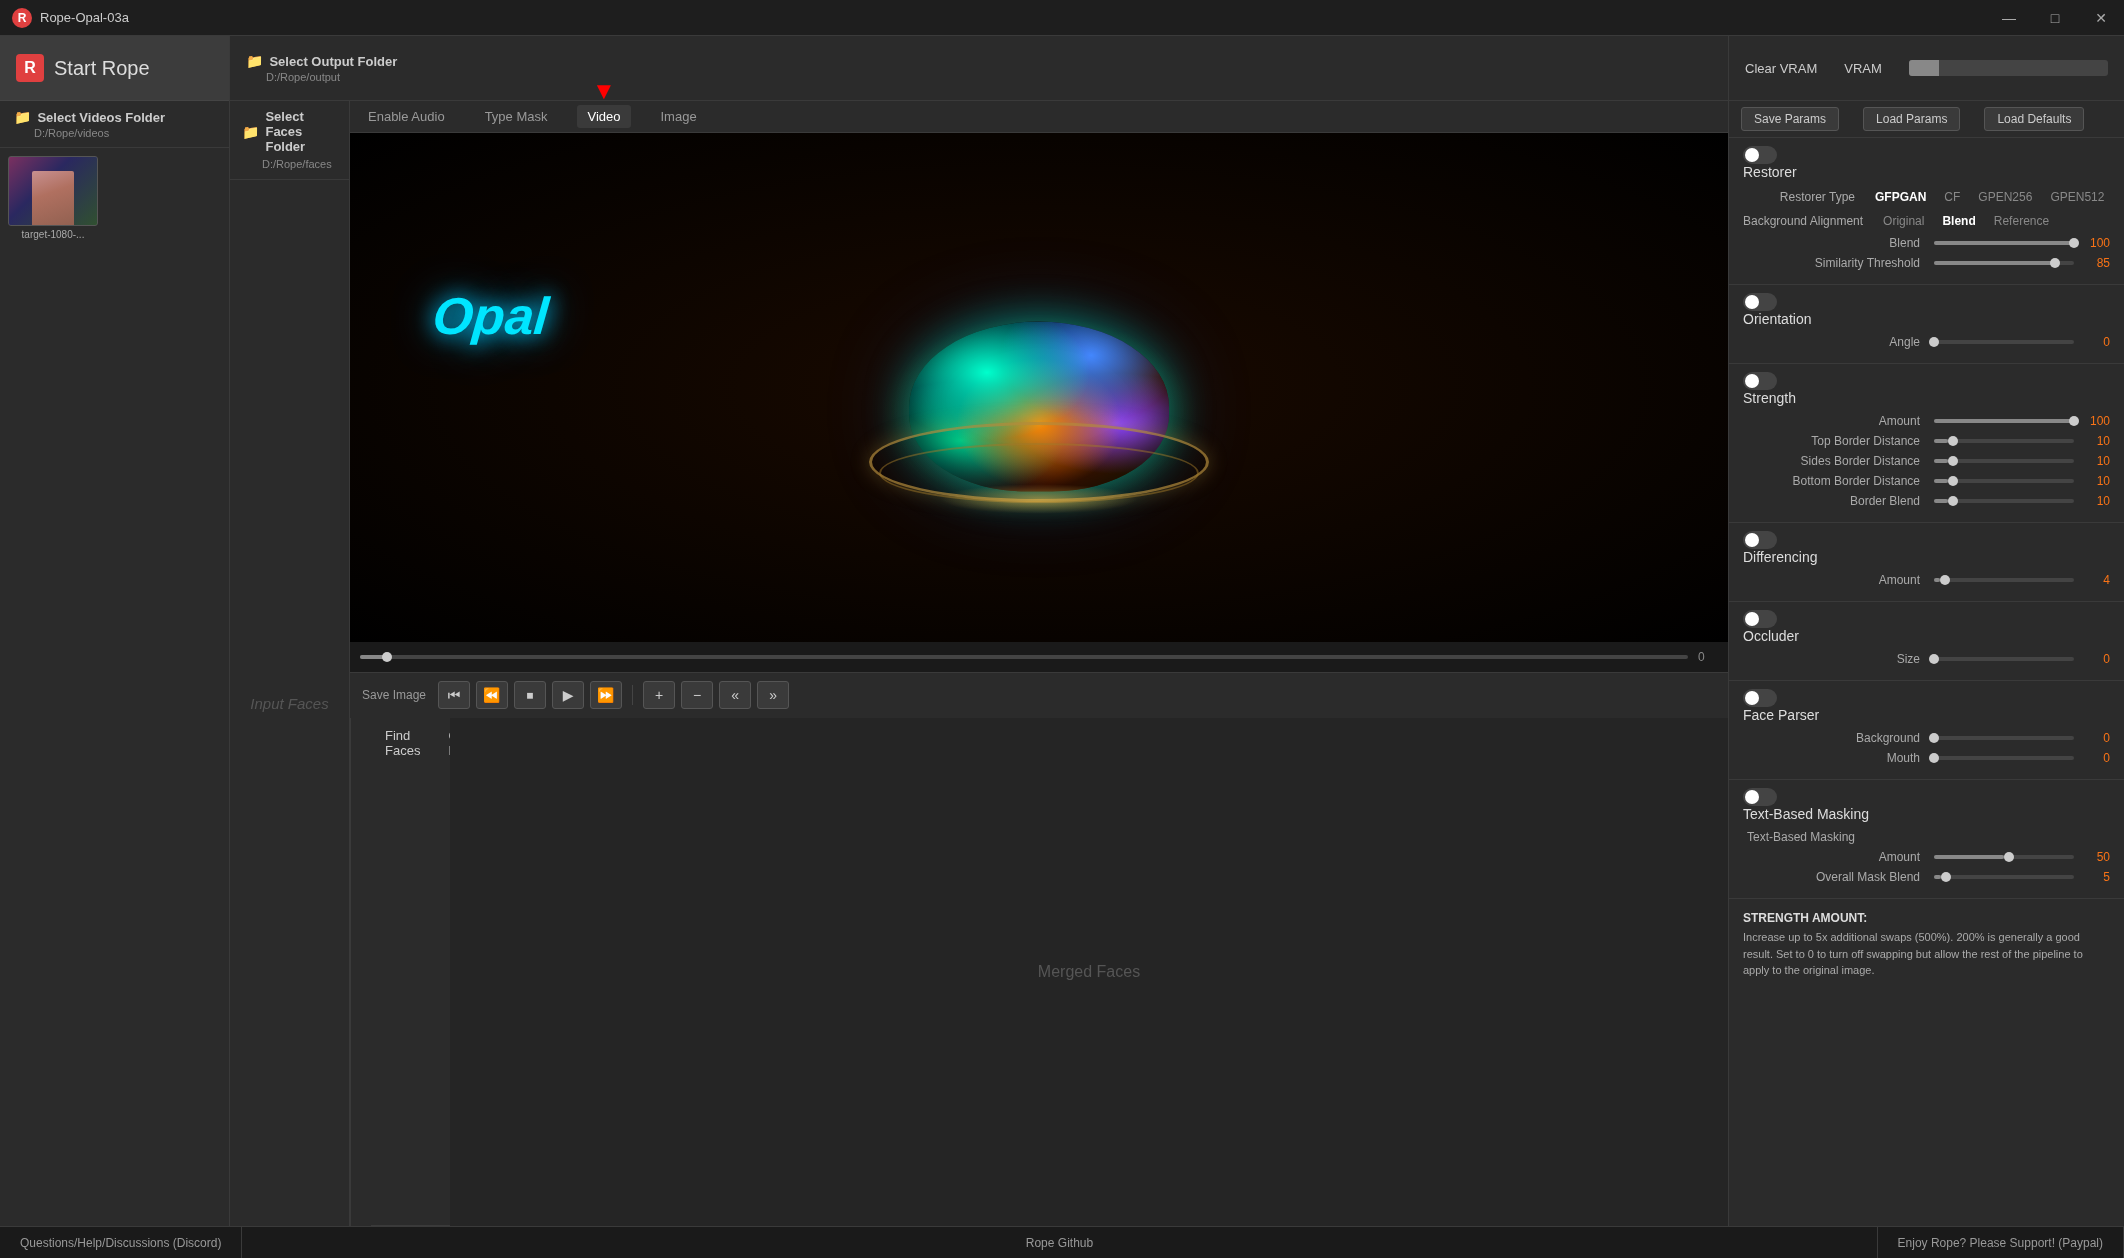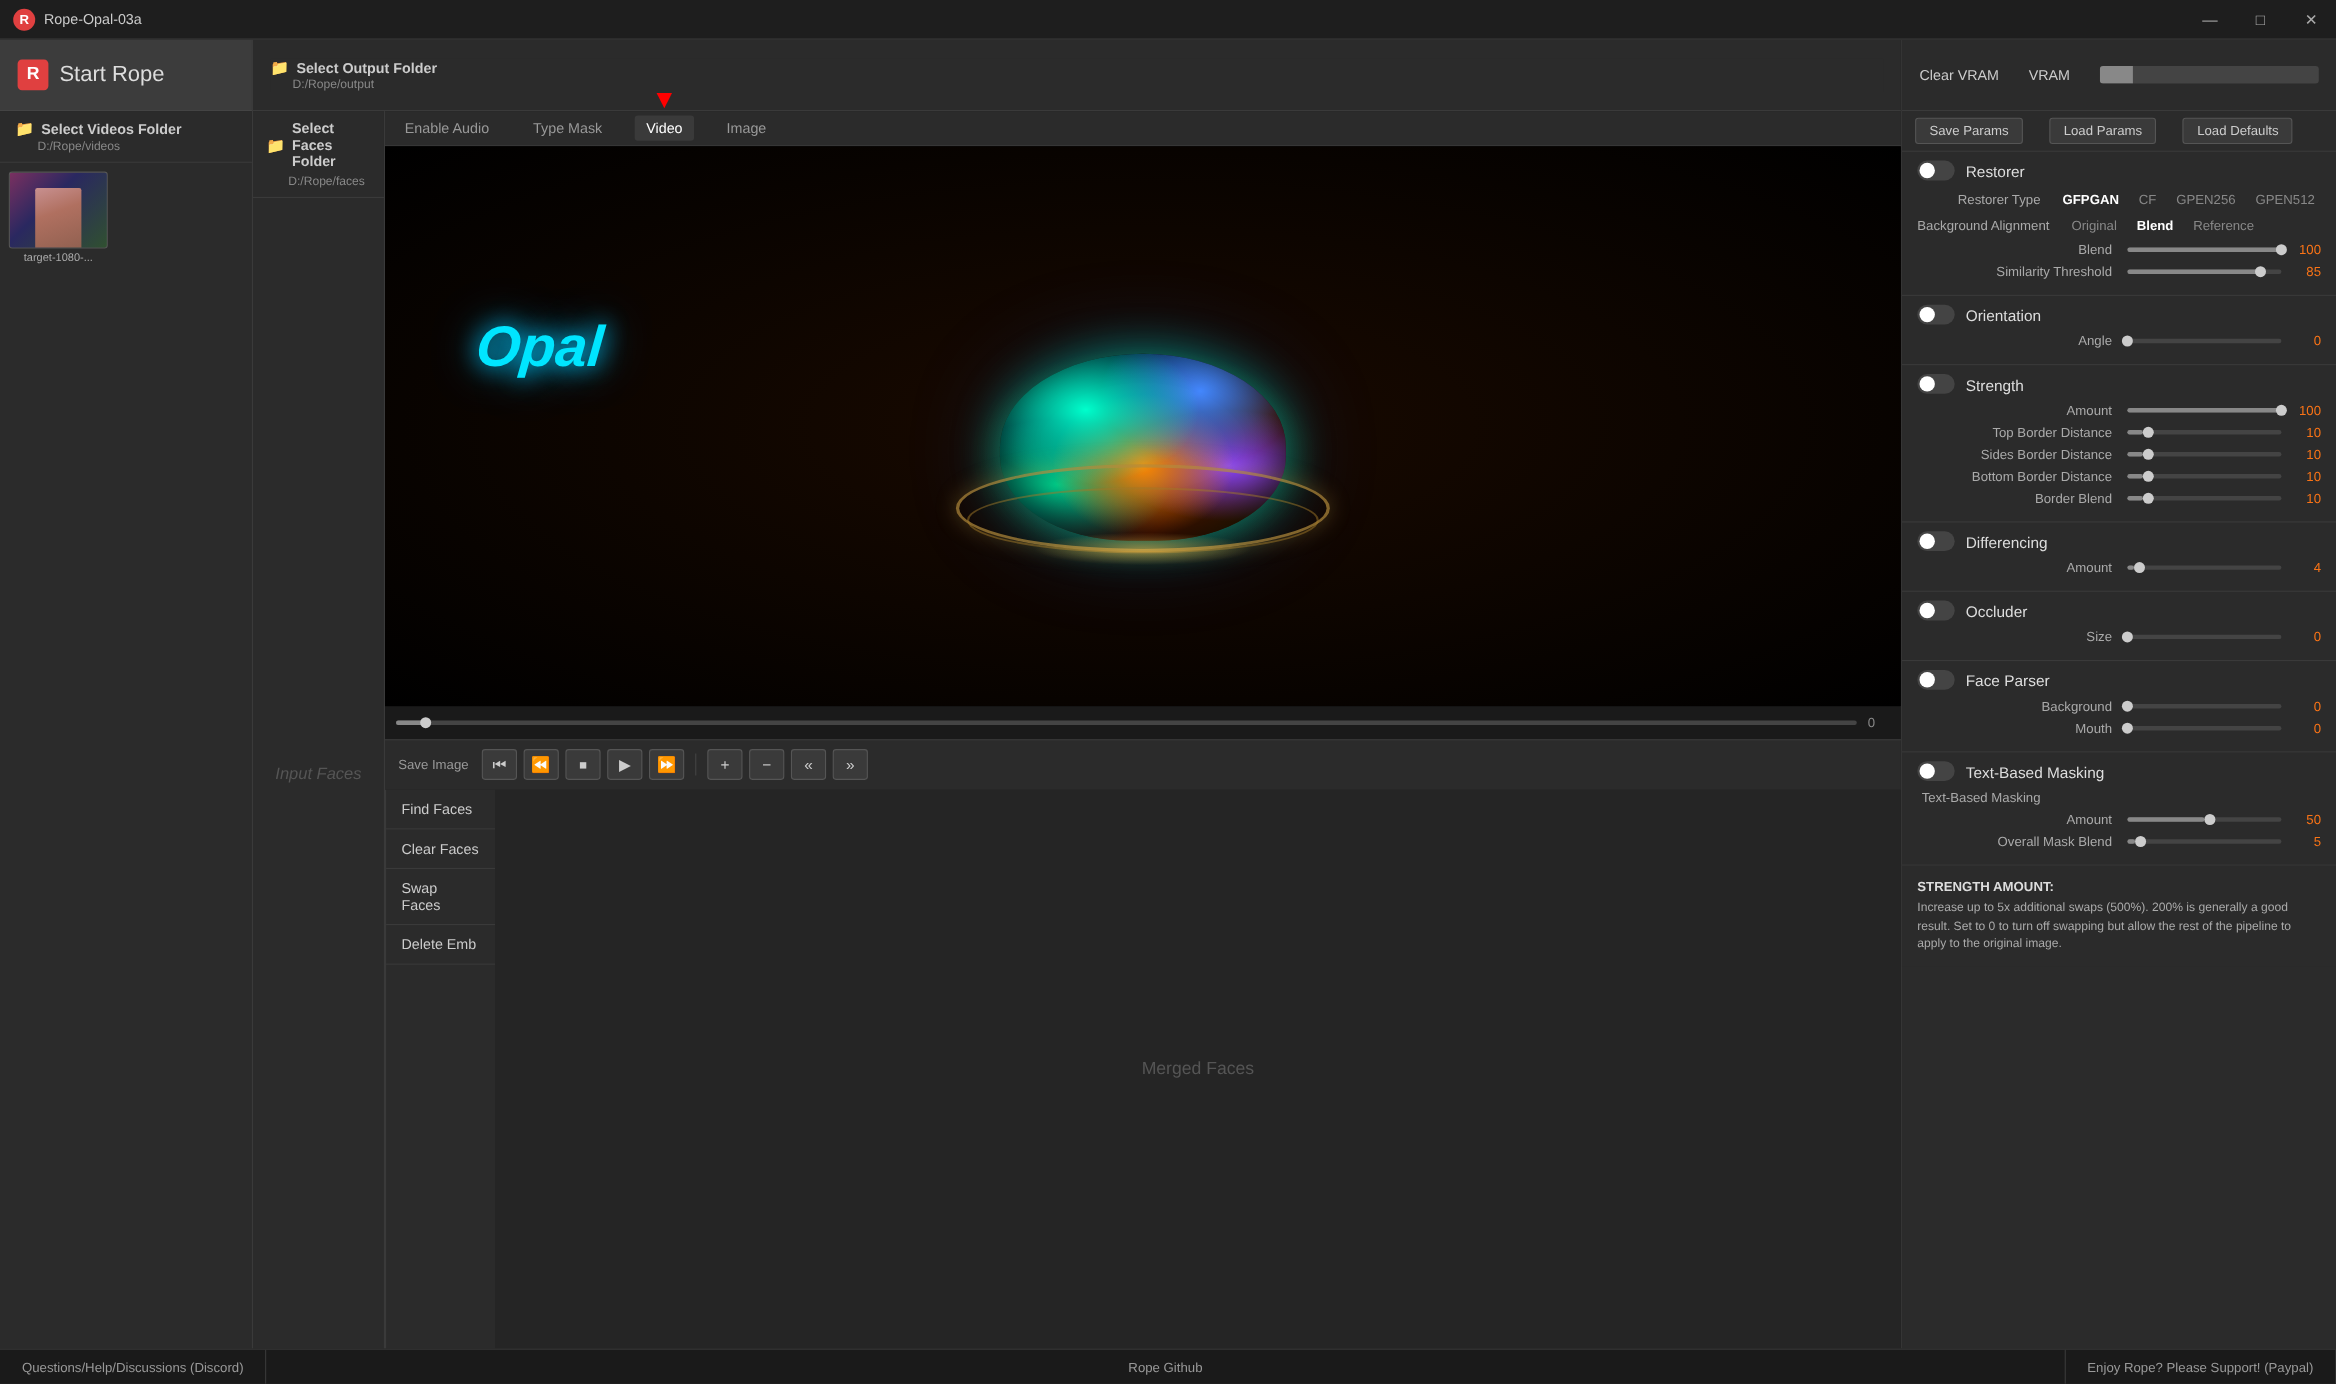--- a/index.html
+++ b/index.html
@@ -395,25 +395,26 @@
     .ctrl-divider {
       width: 1px;
       height: 20px;
       background: #444;
       margin: 0 4px;
     }
 
     
     #face-actions {
       display: flex;
-      flex-direction: column;
+      flex-direction: row;
       width: 100px;
       background: #2b2b2b;
       border-left: 1px solid #3a3a3a;
       flex-shrink: 0;
+      padding-left: 20px;
     }
     .face-action-btn {
       padding: 10px 14px;
       cursor: pointer;
       border-bottom: 1px solid #3a3a3a;
       font-size: 13px;
       color: #cccccc;
     }
 
     #merged-faces-area {
@@ -490,23 +491,23 @@
     }
 
     
     .settings-section {
       border-bottom: 1px solid #3a3a3a;
       padding: 8px 14px;
     }
 
     .section-header {
       display: flex;
-      align-items: flex-end;
-      gap: 10px;
+      align-items: flex-start;
       margin-bottom: 8px;
+      flex-direction: column;
     }
     .toggle-switch {
       width: 34px;
       height: 18px;
       background: #444;
       border-radius: 9px;
       position: relative;
       cursor: pointer;
       flex-shrink: 0;
     }

